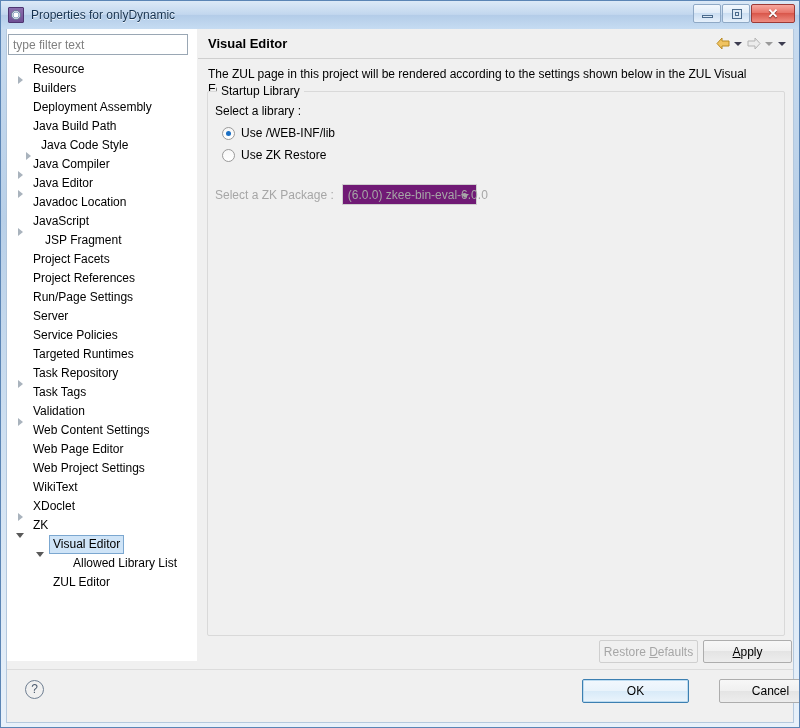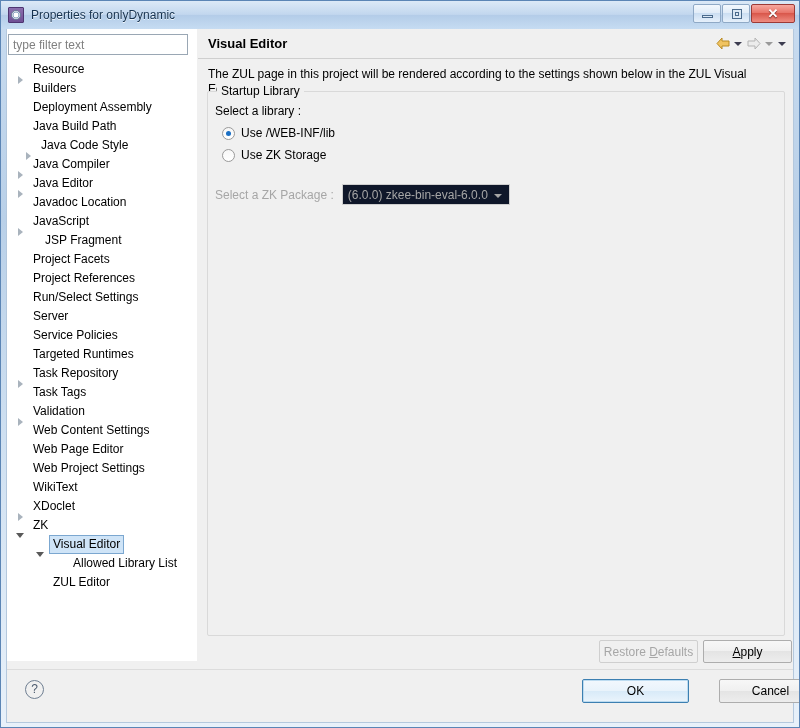--- a/index.html
+++ b/index.html
@@ -335,25 +335,25 @@
     left: 7px; top: 92px;
     display: flex;
     align-items: center;
   }
   #pkg-label {
     font-size: 12px;
     color: #a6a6a6;
     margin-right: 8px;
   }
   #pkg-combo {
-    width: 168px;
+    width: 135px;
     height: 21px;
     box-sizing: border-box;
     border: 1px solid #cfcfcf;
-    background: #0f172a;
+    background: #701a75;
     display: flex;
     align-items: center;
     position: relative;
     cursor: default;
   }
   #pkg-combo-text {
     font-size: 12px;
     color: #a6a6a6;
     padding-left: 5px;
     white-space: nowrap;
@@ -508,21 +508,21 @@
           <div class="tree-row" style="padding-left: 6px;">
             <span class="arrow none"></span>
             <span class="tree-label">Project Facets</span>
           </div>
           <div class="tree-row" style="padding-left: 6px;">
             <span class="arrow none"></span>
             <span class="tree-label">Project References</span>
           </div>
           <div class="tree-row" style="padding-left: 6px;">
             <span class="arrow none"></span>
-            <span class="tree-label">Run/Select Settings</span>
+            <span class="tree-label">Run/Page Settings</span>
           </div>
           <div class="tree-row" style="padding-left: 6px;">
             <span class="arrow none"></span>
             <span class="tree-label">Server</span>
           </div>
           <div class="tree-row" style="padding-left: 6px;">
             <span class="arrow none"></span>
             <span class="tree-label">Service Policies</span>
           </div>
           <div class="tree-row" style="padding-left: 6px;">
@@ -606,21 +606,21 @@
       <div id="groupbox">
         <div id="group-title">Startup Library</div>
         <div id="select-lib-label">Select a library :</div>
 
         <div class="radio-row" style="top:34px;">
           <span class="radio-mark checked"></span>
           <span>Use /WEB-INF/lib</span>
         </div>
         <div class="radio-row" style="top:56px;">
           <span class="radio-mark"></span>
-          <span>Use ZK Storage</span>
+          <span>Use ZK Restore</span>
         </div>
 
         <div id="pkg-row">
           <span id="pkg-label">Select a ZK Package :</span>
           <div id="pkg-combo">
             <span id="pkg-combo-text">(6.0.0)  zkee-bin-eval-6.0.0</span>
             <span id="pkg-combo-arrow"></span>
           </div>
         </div>
       </div>

